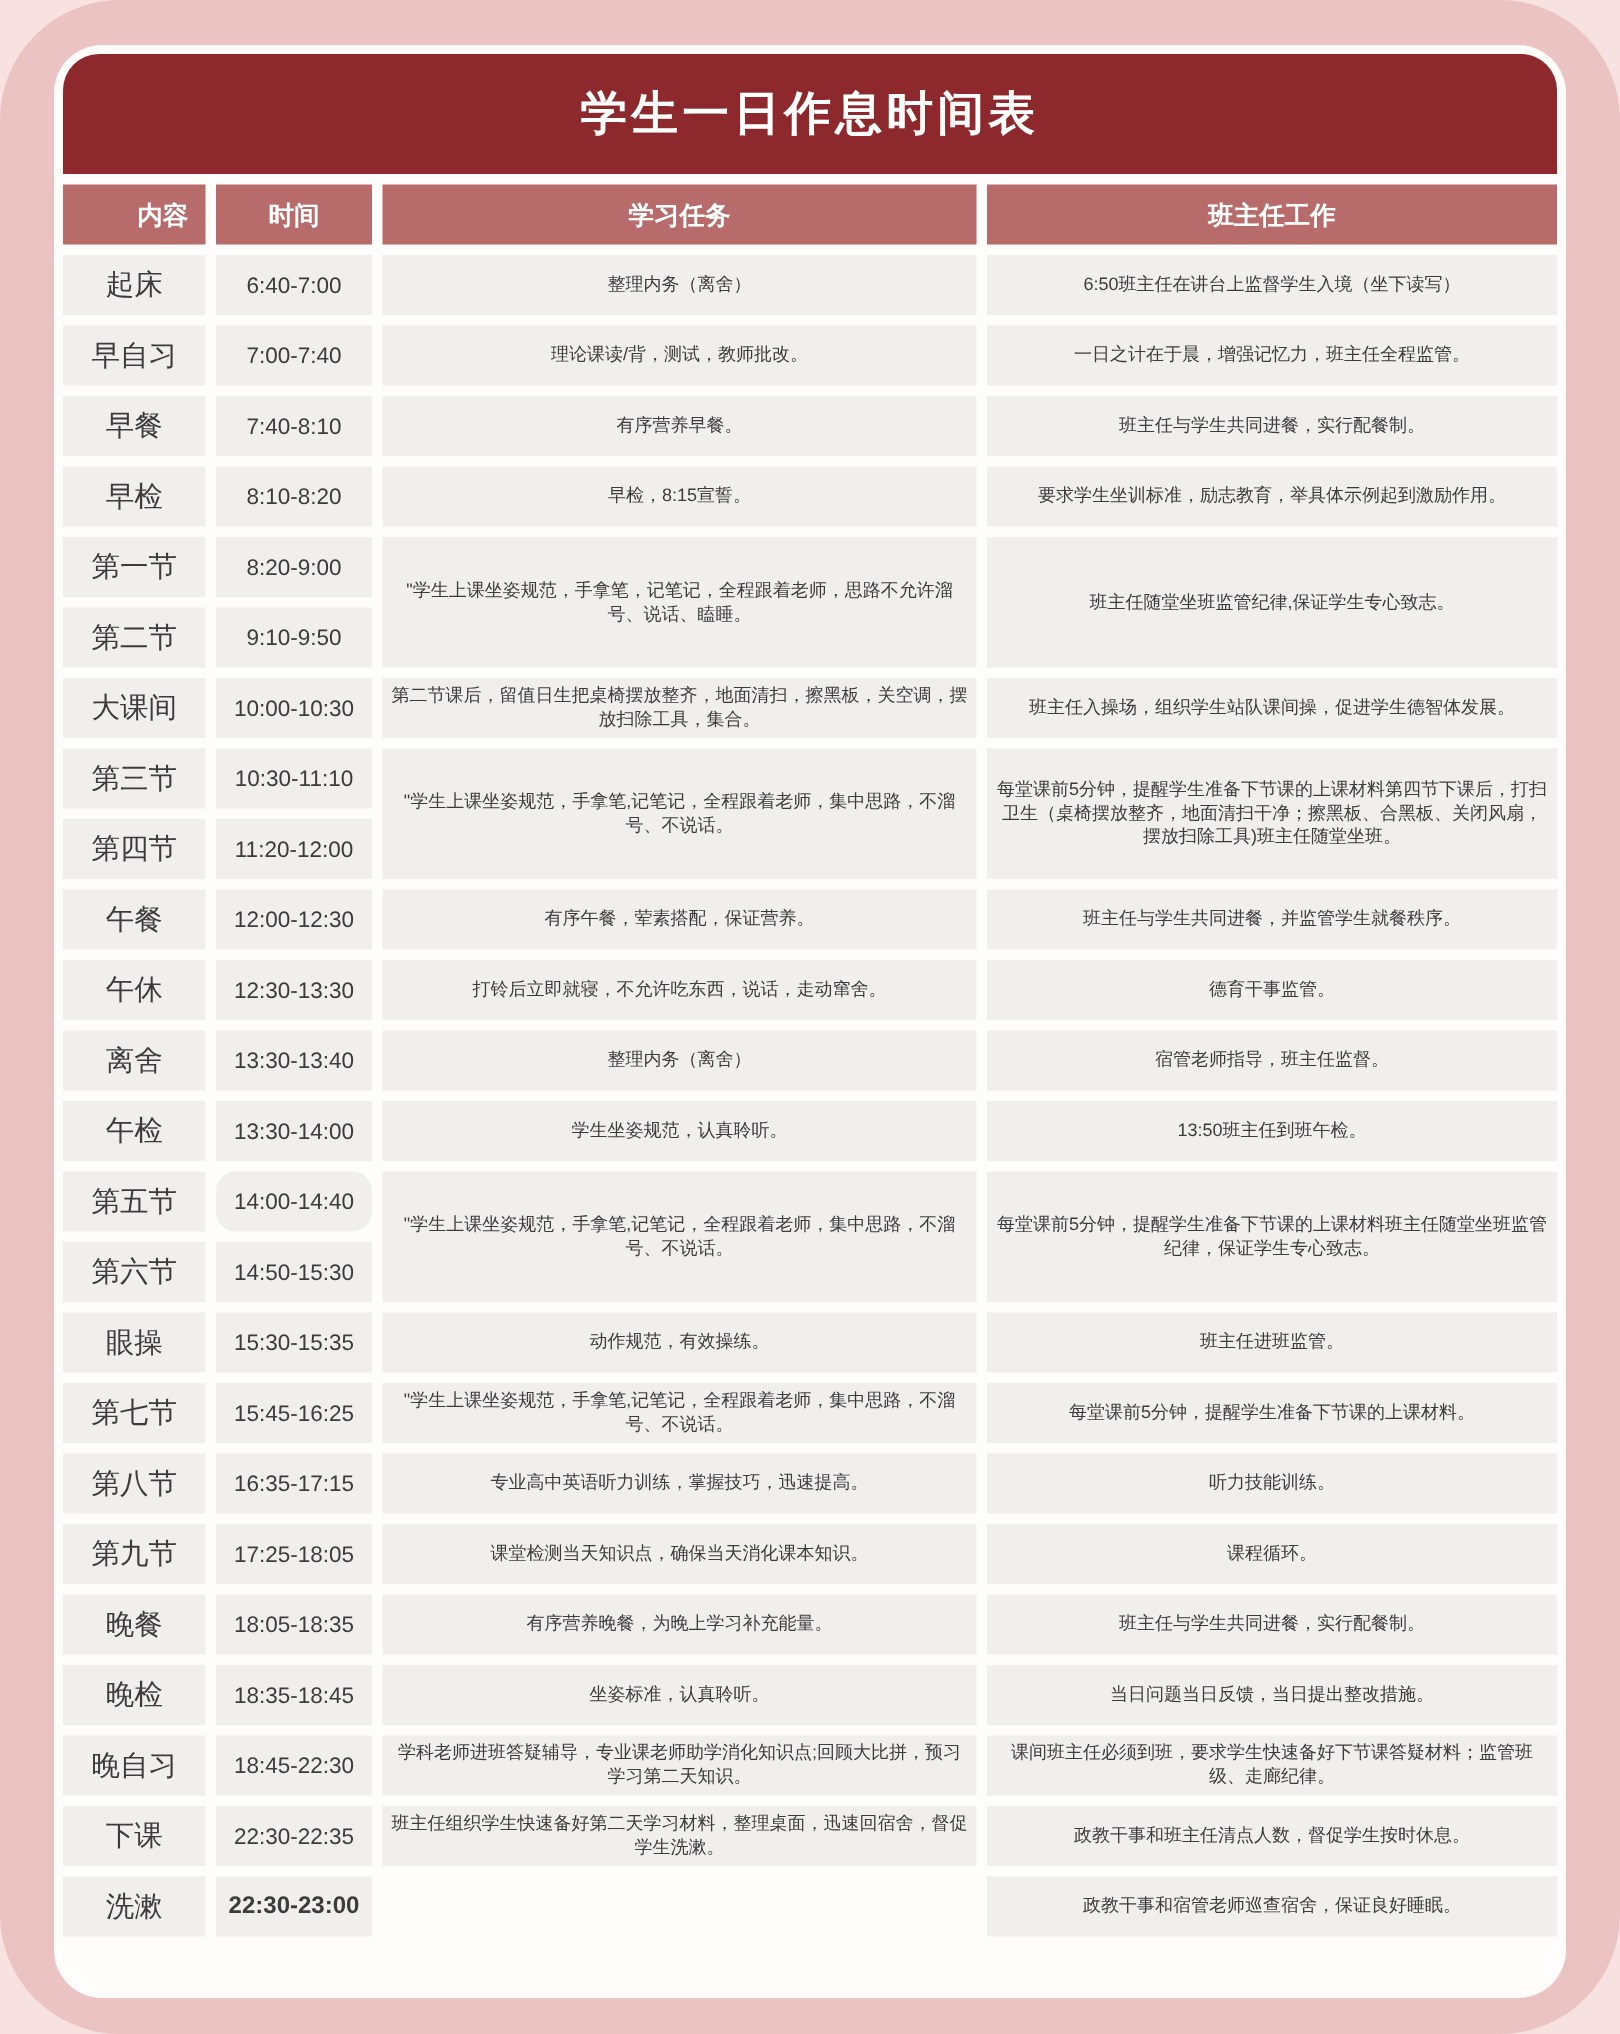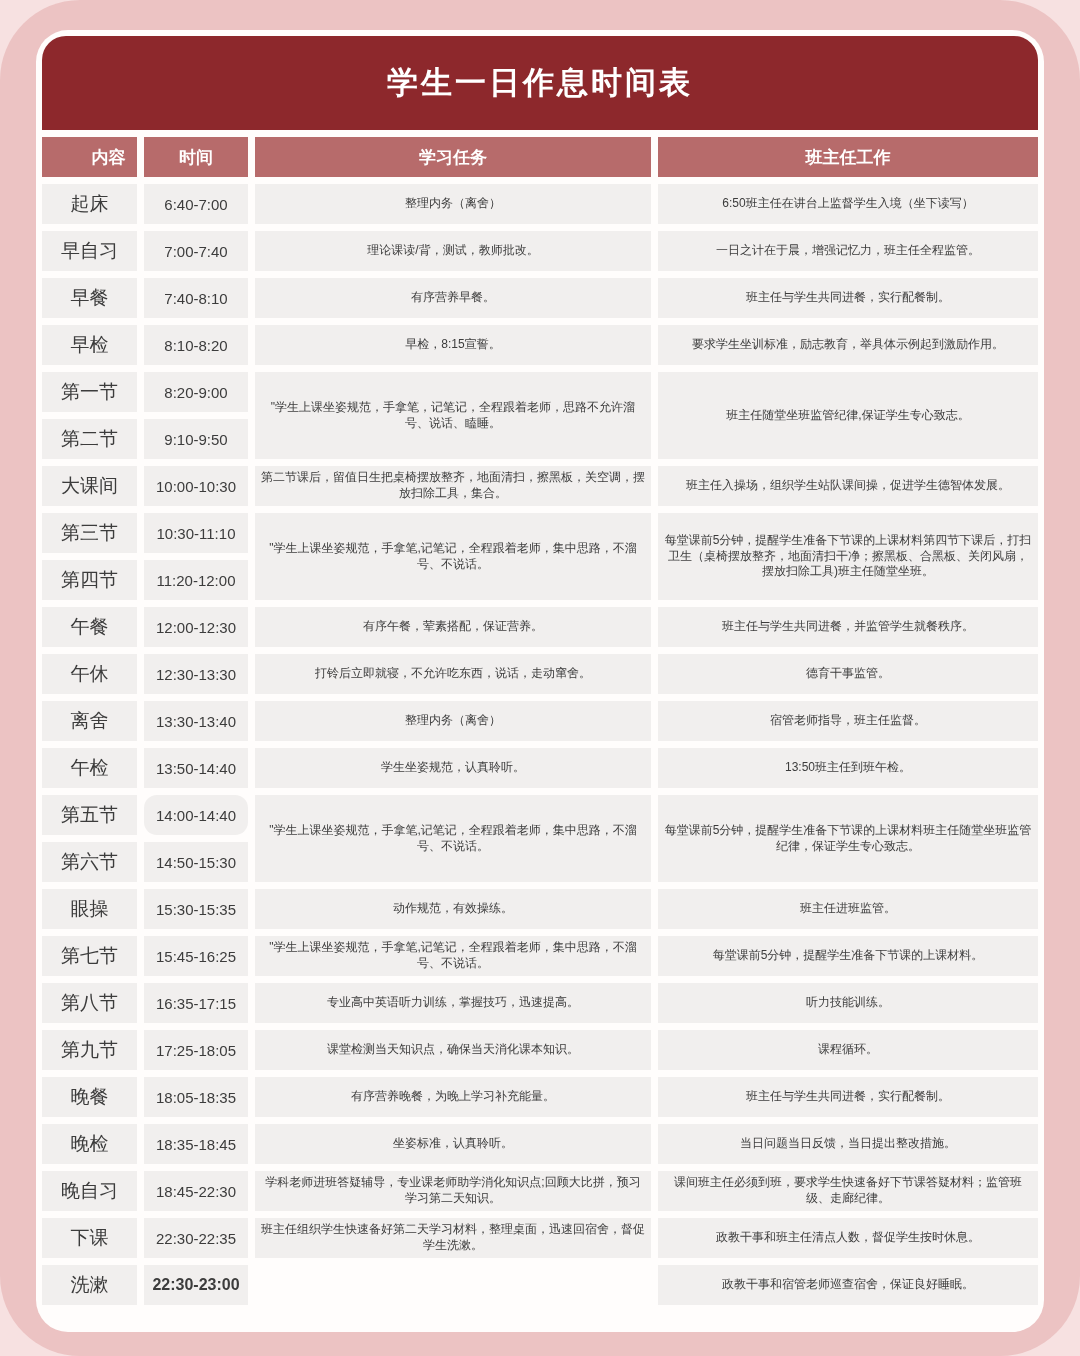--- a/index.html
+++ b/index.html
@@ -23,21 +23,21 @@
     background: #fffdfc;
     border-radius: 32px;
     padding: 6px;
     box-sizing: border-box;
     height: 100%;
     overflow: hidden;
   }
   .title-bar {
     background: #8d282c;
     border-radius: 24px 24px 0 0;
-    height: 94px;
+    height: 80px;
     display: flex;
     align-items: center;
     justify-content: center;
   }
   .title-bar h1 {
     margin: 0;
     color: #ffffff;
     font-size: 31px;
     font-weight: bold;
     letter-spacing: 3px;
@@ -122,21 +122,21 @@
         <div class="cell text-cell" style="grid-area: 11 / 4 / span 1;">班主任与学生共同进餐，并监管学生就餐秩序。</div>
         <div class="cell content-cell" style="grid-area: 12 / 1 / span 1;">午休</div>
         <div class="cell time-cell" style="grid-area: 12 / 2 / span 1;">12:30-13:30</div>
         <div class="cell text-cell" style="grid-area: 12 / 3 / span 1;">打铃后立即就寝，不允许吃东西，说话，走动窜舍。</div>
         <div class="cell text-cell" style="grid-area: 12 / 4 / span 1;">德育干事监管。</div>
         <div class="cell content-cell" style="grid-area: 13 / 1 / span 1;">离舍</div>
         <div class="cell time-cell" style="grid-area: 13 / 2 / span 1;">13:30-13:40</div>
         <div class="cell text-cell" style="grid-area: 13 / 3 / span 1;">整理内务（离舍）</div>
         <div class="cell text-cell" style="grid-area: 13 / 4 / span 1;">宿管老师指导，班主任监督。</div>
         <div class="cell content-cell" style="grid-area: 14 / 1 / span 1;">午检</div>
-        <div class="cell time-cell" style="grid-area: 14 / 2 / span 1;">13:50-14:40</div>
+        <div class="cell time-cell" style="grid-area: 14 / 2 / span 1;">13:30-14:00</div>
         <div class="cell text-cell" style="grid-area: 14 / 3 / span 1;">学生坐姿规范，认真聆听。</div>
         <div class="cell text-cell" style="grid-area: 14 / 4 / span 1;">13:50班主任到班午检。</div>
         <div class="cell content-cell" style="grid-area: 15 / 1 / span 1;">第五节</div>
         <div class="cell time-cell" style="grid-area: 15 / 2 / span 1; border-radius: 13px;">14:00-14:40</div>
         <div class="cell text-cell" style="grid-area: 15 / 3 / span 2;">"学生上课坐姿规范，手拿笔,记笔记，全程跟着老师，集中思路，不溜号、不说话。</div>
         <div class="cell text-cell" style="grid-area: 15 / 4 / span 2;">每堂课前5分钟，提醒学生准备下节课的上课材料班主任随堂坐班监管纪律，保证学生专心致志。</div>
         <div class="cell content-cell" style="grid-area: 16 / 1 / span 1;">第六节</div>
         <div class="cell time-cell" style="grid-area: 16 / 2 / span 1;">14:50-15:30</div>
         <div class="cell content-cell" style="grid-area: 17 / 1 / span 1;">眼操</div>
         <div class="cell time-cell" style="grid-area: 17 / 2 / span 1;">15:30-15:35</div>

